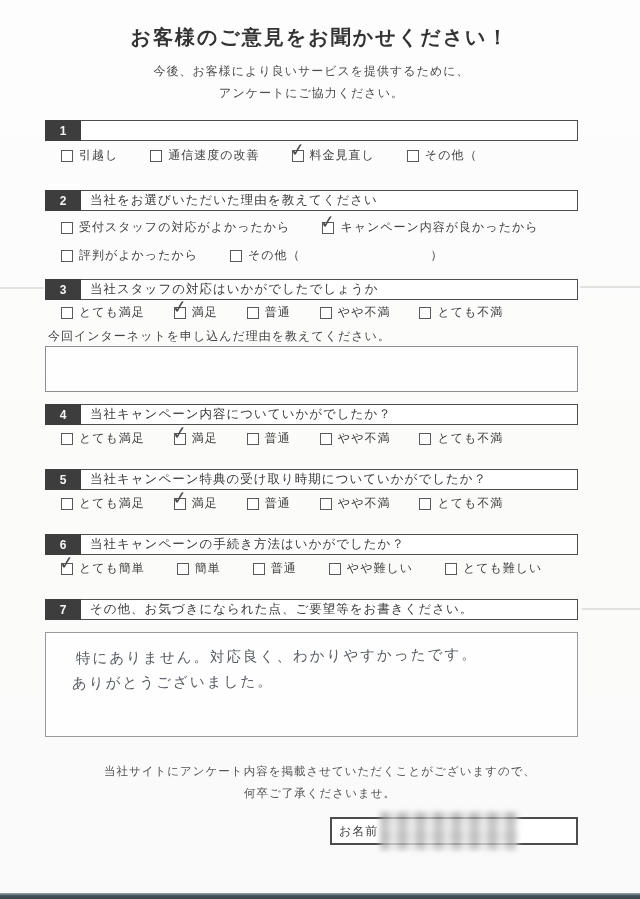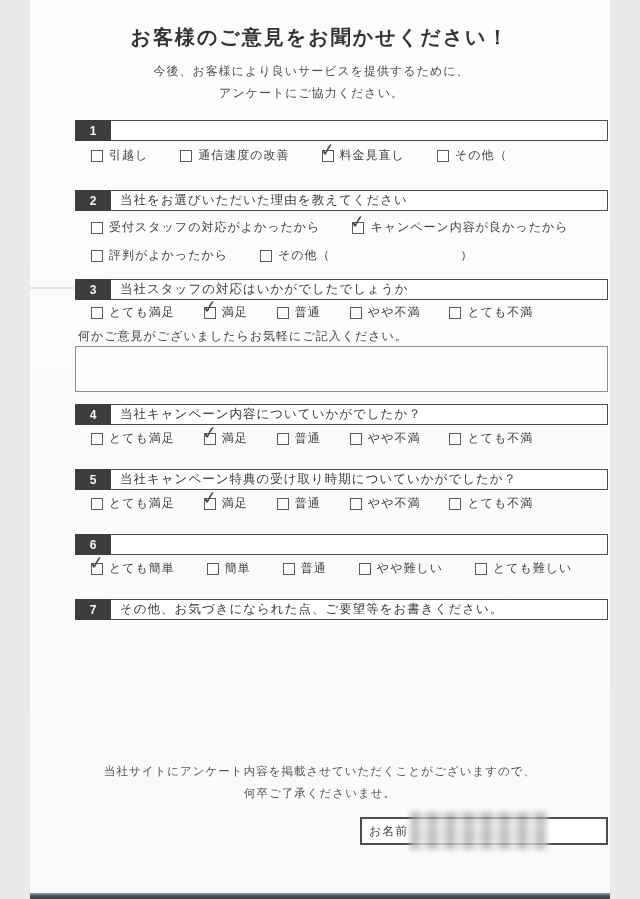--- a/index.html
+++ b/index.html
@@ -3,21 +3,21 @@
 <meta charset="utf-8">
 <style>
   html,body{margin:0;padding:0;}
   body{
     background:#e9e9e9;
     font-family:"Liberation Sans","DejaVu Sans",sans-serif;
     -webkit-font-smoothing:antialiased;
   }
   .page{
     position:relative;
-    width:580px;height:899px;
+    width:640px;height:899px;
     margin:0 auto;
     background:linear-gradient(180deg,#fdfdfd 0%,#fbfbfa 60%,#fafafa 100%);
     overflow:hidden;
     color:#3d3d3d;
   }
   
   .title{
     position:absolute;top:24px;left:0;right:0;
     text-align:center;
     font-size:20px;font-weight:bold;color:#333;
@@ -214,21 +214,21 @@
       </span>
     <span class="opt">
         <span class="cb" data-checked="false"></span>
         <span>やや不満</span>
       </span>
     <span class="opt">
         <span class="cb" data-checked="false"></span>
         <span>とても不満</span>
       </span>
   </div>
-  <div class="note" style="top:328px">何かご意見がございましたらお気軽にご記入ください。</div>
+  <div class="note" style="top:328px">今回インターネットを申し込んだ理由を教えてください。</div>
   <div class="combox" style="top:346px;height:46px"></div>
 
   <div class="qbar" style="top:404px">
     <div class="qnum">4</div>
     <div class="qtext">当社キャンペーン内容についていかがでしたか？</div>
   </div>
   <div class="optrow" style="top:431px;gap:16px">
     <span class="opt">
         <span class="cb" data-checked="false"></span>
         <span>とても満足</span>
@@ -273,20 +273,21 @@
         <span>やや不満</span>
       </span>
     <span class="opt">
         <span class="cb" data-checked="false"></span>
         <span>とても不満</span>
       </span>
   </div>
 
   <div class="qbar" style="top:534px">
     <div class="qnum">6</div>
+    <div class="qtext">当社キャンペーンの手続き方法はいかがでしたか？</div>
   </div>
   <div class="optrow" style="top:561px;">
     <span class="opt">
         <span class="cb" data-checked="true"></span>
         <span>とても簡単</span>
       </span>
     <span class="opt">
         <span class="cb" data-checked="false"></span>
         <span>簡単</span>
       </span>
@@ -300,20 +301,24 @@
       </span>
     <span class="opt">
         <span class="cb" data-checked="false"></span>
         <span>とても難しい</span>
       </span>
   </div>
 
   <div class="qbar" style="top:599px">
     <div class="qnum">7</div>
     <div class="qtext">その他、お気づきになられた点、ご要望等をお書きください。</div>
+  </div>
+  <div class="bigbox" style="top:632px;height:105px">
+    <div class="hand h1">特にありません。対応良く、わかりやすかったです。</div>
+    <div class="hand h2">ありがとうございました。</div>
   </div>
 
   <div class="notice n1">当社サイトにアンケート内容を掲載させていただくことがございますので、</div>
   <div class="notice n2">何卒ご了承くださいませ。</div>
 
   <div class="namebox">
     <span class="namelabel">お名前</span>
     <span class="redacted"></span>
   </div>
 

